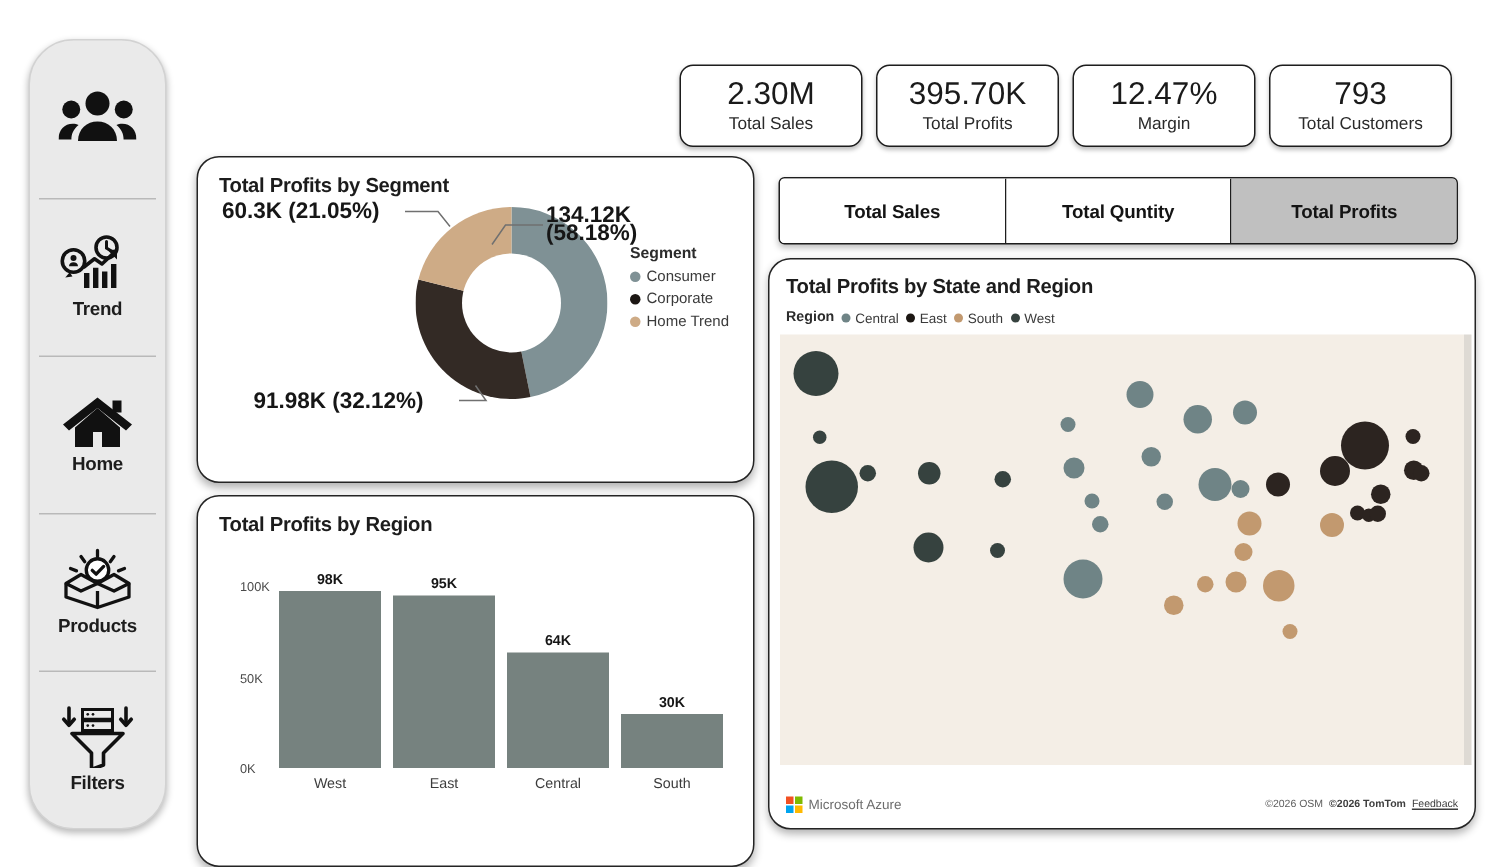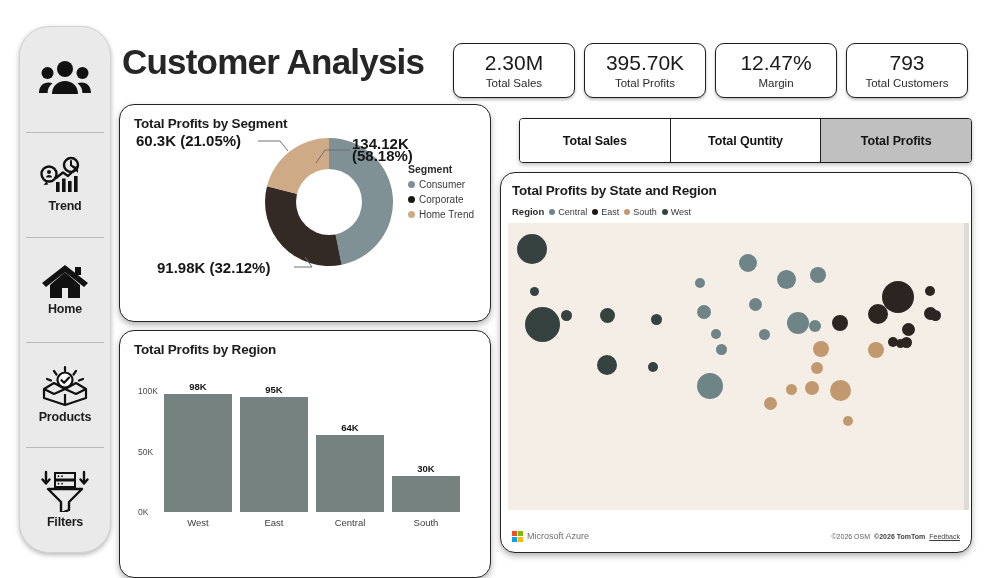--- a/index.html
+++ b/index.html
@@ -66,20 +66,21 @@
   .kpi-value { font-size: 21px; color: #1a1a1a; line-height: 25px; }
   .kpi-label { font-size: 11.5px; color: #2a2a2a; line-height: 16px; }
 
   
   .panel {
     position: absolute;
     background: #fff;
     border: 1.4px solid #242424;
     border-radius: 15px;
     box-shadow: 0 3px 6px rgba(0,0,0,0.3);
+    margin-left: 12px;
   }
   .panel-title {
     font-size: 13.5px; font-weight: bold; color: #1c1c1c;
     letter-spacing: -0.2px;
   }
 
   
   #donut-panel { left: 119px; top: 104px; width: 372px; height: 218px; }
   #donut-panel .panel-title { position: absolute; left: 14px; top: 11px; }
   .donut-wrap { position: absolute; left: 0; top: 0; width: 372px; height: 218px; }
@@ -91,21 +92,21 @@
   .leader { position: absolute; stroke: #707070; stroke-width: 1; fill: none; }
   .legend-box { position: absolute; left: 288px; top: 58px; }
   .legend-title { font-size: 10.5px; font-weight: bold; color: #2c2c2c; margin-bottom: 4px; }
   .legend-row { display: flex; align-items: center; gap: 4px; margin-bottom: 4px; }
   .legend-dot { width: 7px; height: 7px; border-radius: 50%; flex: none; }
   .legend-text { font-size: 10px; color: #3a3a3a; }
 
   
   #bar-panel { left: 119px; top: 330px; width: 372px; height: 248px; }
   #bar-panel .panel-title { position: absolute; left: 14px; top: 11px; }
-  .bar-plot { position: absolute; left: 18px; top: 38px; width: 330px; height: 165px; }
+  .bar-plot { position: absolute; left: 28px; top: 38px; width: 330px; height: 165px; }
   .y-tick {
     position: absolute; right: calc(100% + 4px);
     font-size: 8.5px; color: #4a4a4a; white-space: nowrap;
     transform: translateY(-50%);
   }
   .bars { position: absolute; left: 22px; bottom: 22px; right: 4px; top: 10px;
           display: flex; align-items: flex-end; justify-content: space-around; }
   .bar-col { width: 68px; display: flex; flex-direction: column; align-items: center; position: relative; height: 100%; justify-content: flex-end; }
   .bar-val { font-size: 9.5px; font-weight: bold; color: #151515; margin-bottom: 2px; }
   .bar-rect { width: 100%; background: #76827f; }
@@ -253,21 +254,20 @@
             <circle cx="20.5" cy="13.7" r="0.9" fill="#111" stroke="none"></circle>
             <circle cx="24" cy="13.7" r="0.9" fill="#111" stroke="none"></circle>
           </g>
           <path d="M10 19h34l-13 13v8l-8 3v-11z" fill="none" stroke="#111" stroke-width="2.4" stroke-linejoin="round"></path>
         </svg>
       </span>
       <span class="side-label">Filters</span>
     </div>
   </nav>
 
-  <h1 class="page-title">Customer Analysis</h1>
 
   <div class="kpi-row">
     <div class="kpi-card">
       <div class="kpi-value">2.30M</div>
       <div class="kpi-label">Total Sales</div>
     </div>
     <div class="kpi-card">
       <div class="kpi-value">395.70K</div>
       <div class="kpi-label">Total Profits</div>
     </div>

